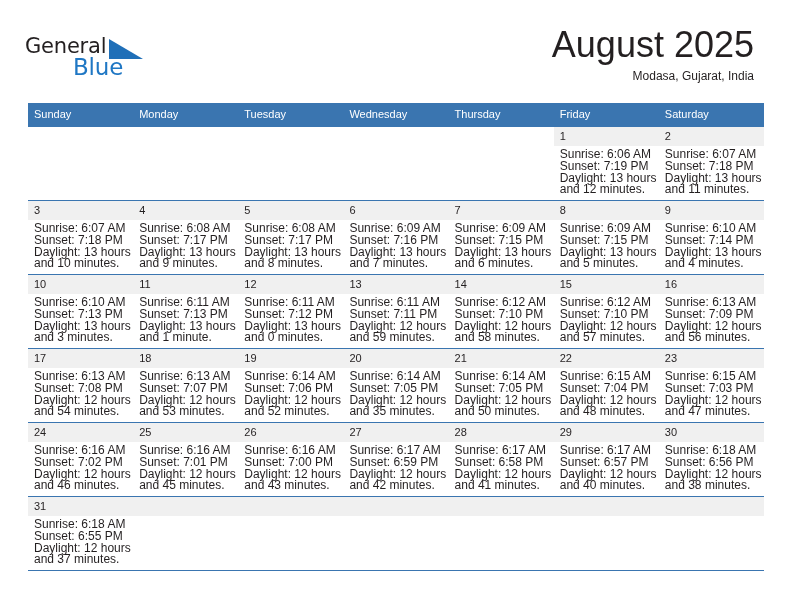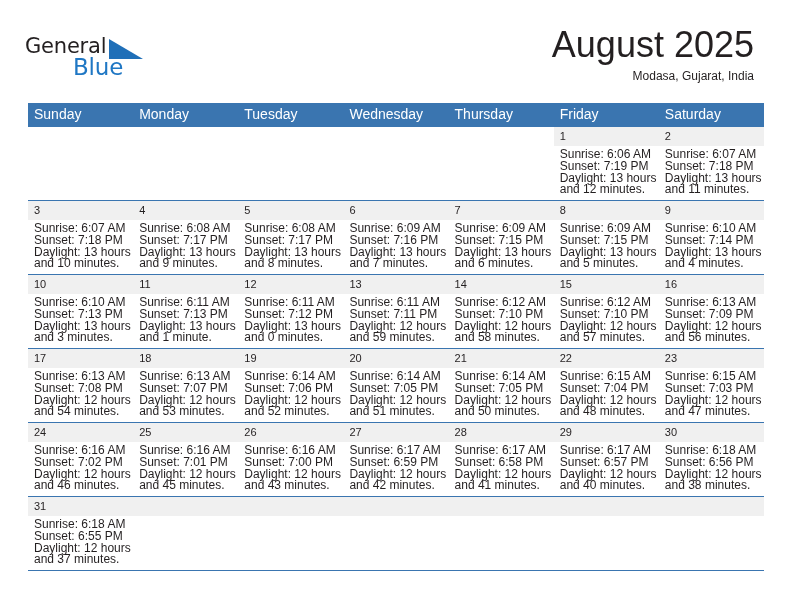--- a/index.html
+++ b/index.html
@@ -94,21 +94,21 @@
     top: 103px;
     width: 736px;
     border-collapse: collapse;
     table-layout: fixed;
   }
   .calendar col { width: 105.14px; }
 
   .calendar thead th {
     background: #3a75b0;
     color: #ffffff;
-    font-size: 14px;
+    font-size: 11px;
     font-weight: normal;
     text-align: left;
     padding: 6px 0 7px 6px;
     height: 11px;
     line-height: 11px;
     border: none;
   }
 
   .week-row td {
     vertical-align: top;
@@ -435,21 +435,21 @@
               </div>
             </div>
           </td>
           <td>
             <div class="cell">
               <div class="daynum">20</div>
               <div class="details">
                 <div>Sunrise: 6:14 AM</div>
                 <div>Sunset: 7:05 PM</div>
                 <div>Daylight: 12 hours</div>
-                <div>and 51 minutes.</div>
+                <div>and 35 minutes.</div>
               </div>
             </div>
           </td>
           <td>
             <div class="cell">
               <div class="daynum">21</div>
               <div class="details">
                 <div>Sunrise: 6:14 AM</div>
                 <div>Sunset: 7:05 PM</div>
                 <div>Daylight: 12 hours</div>

